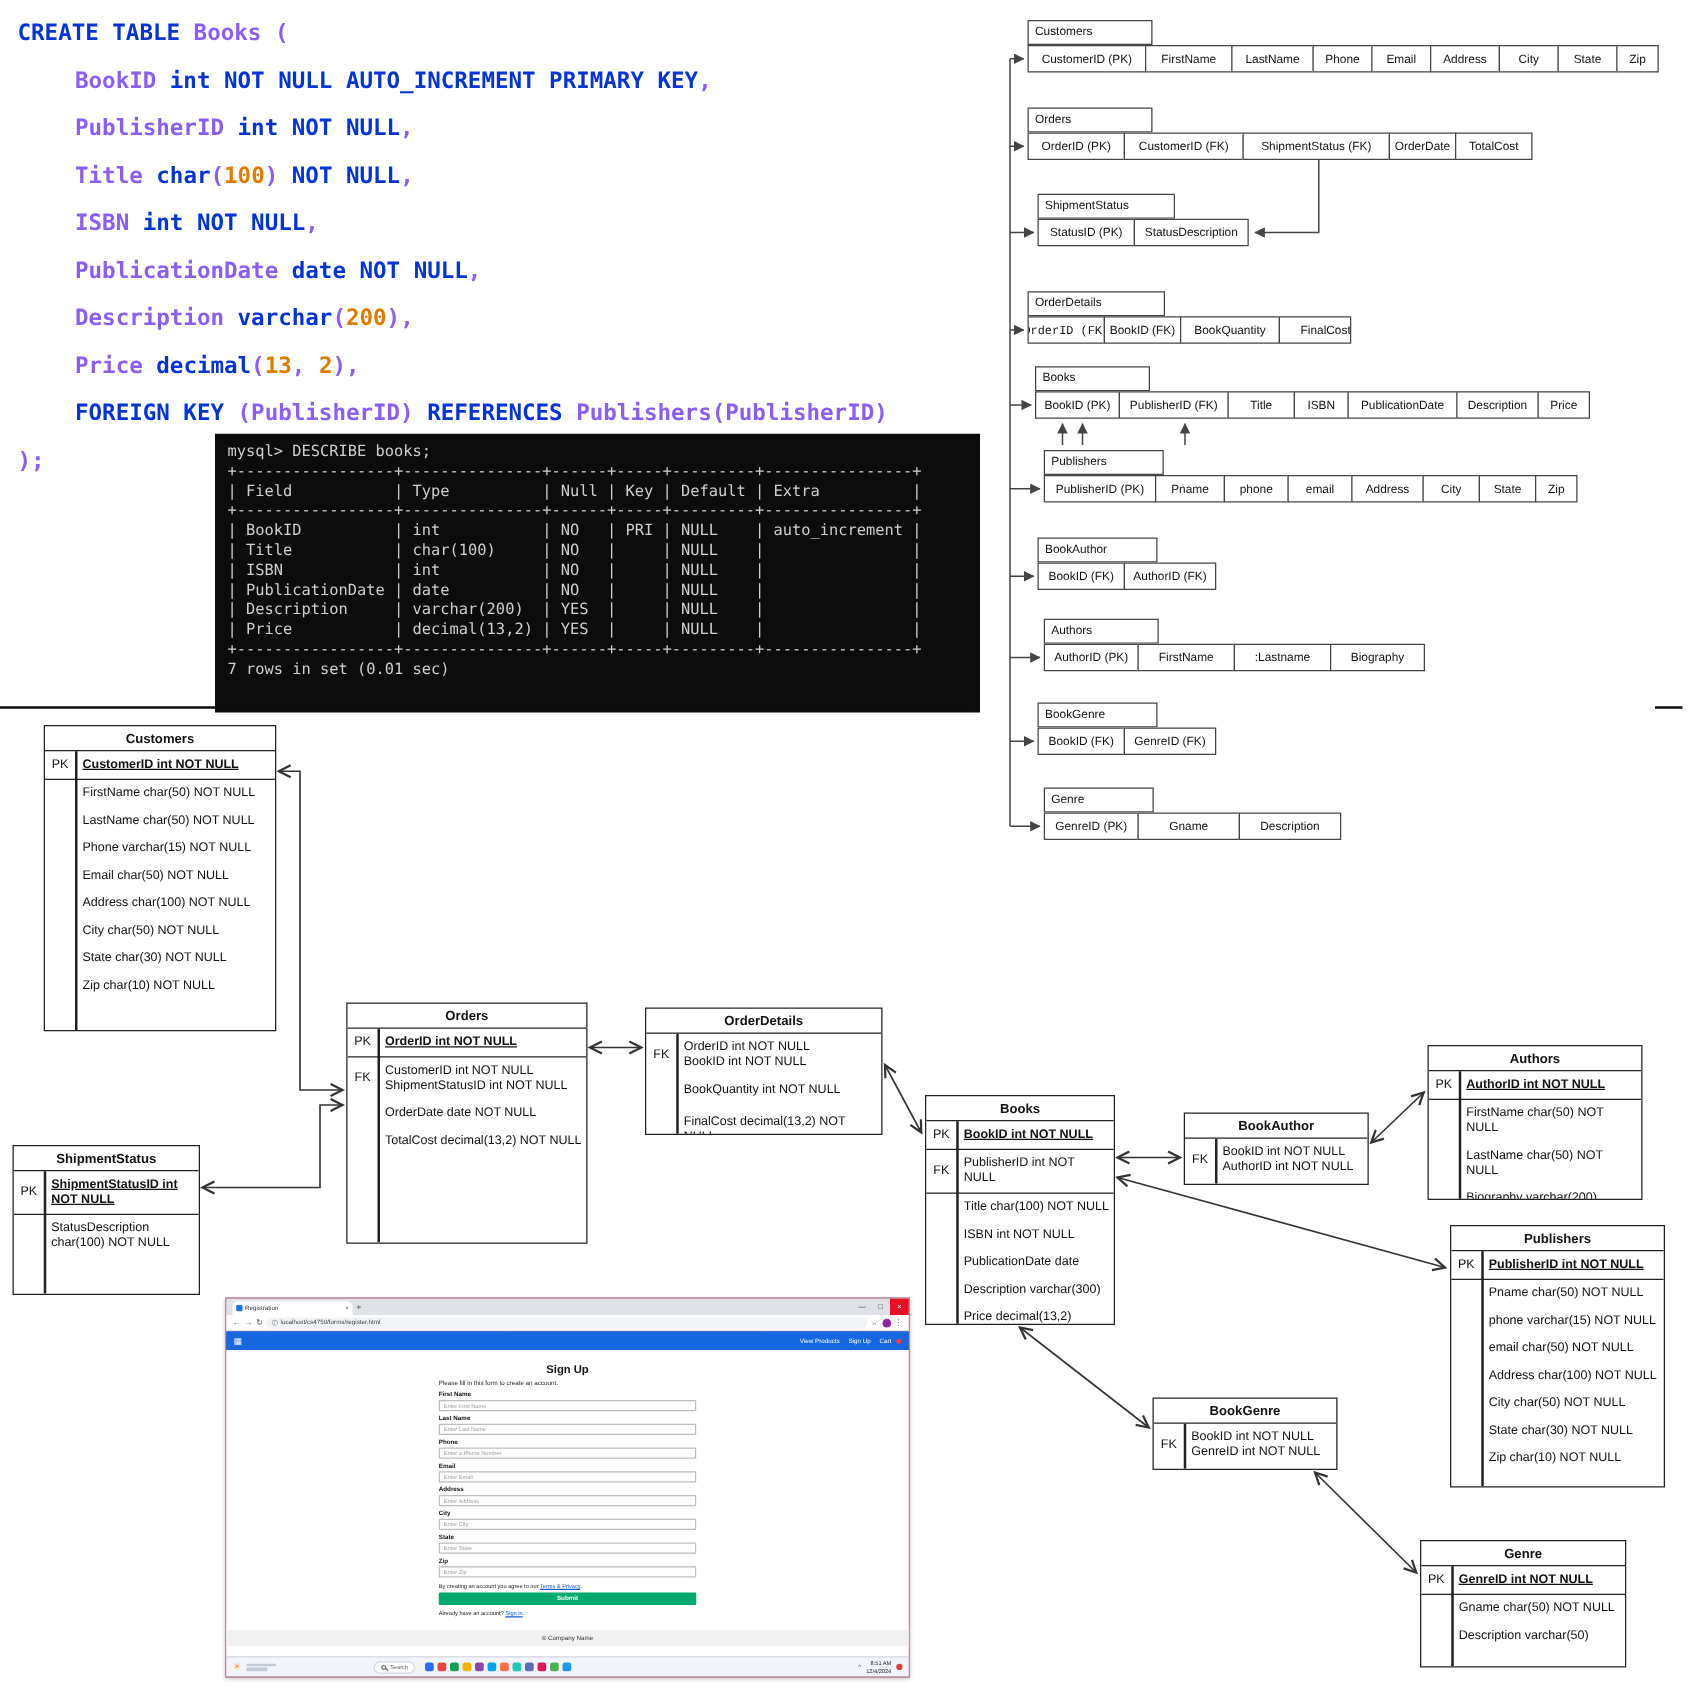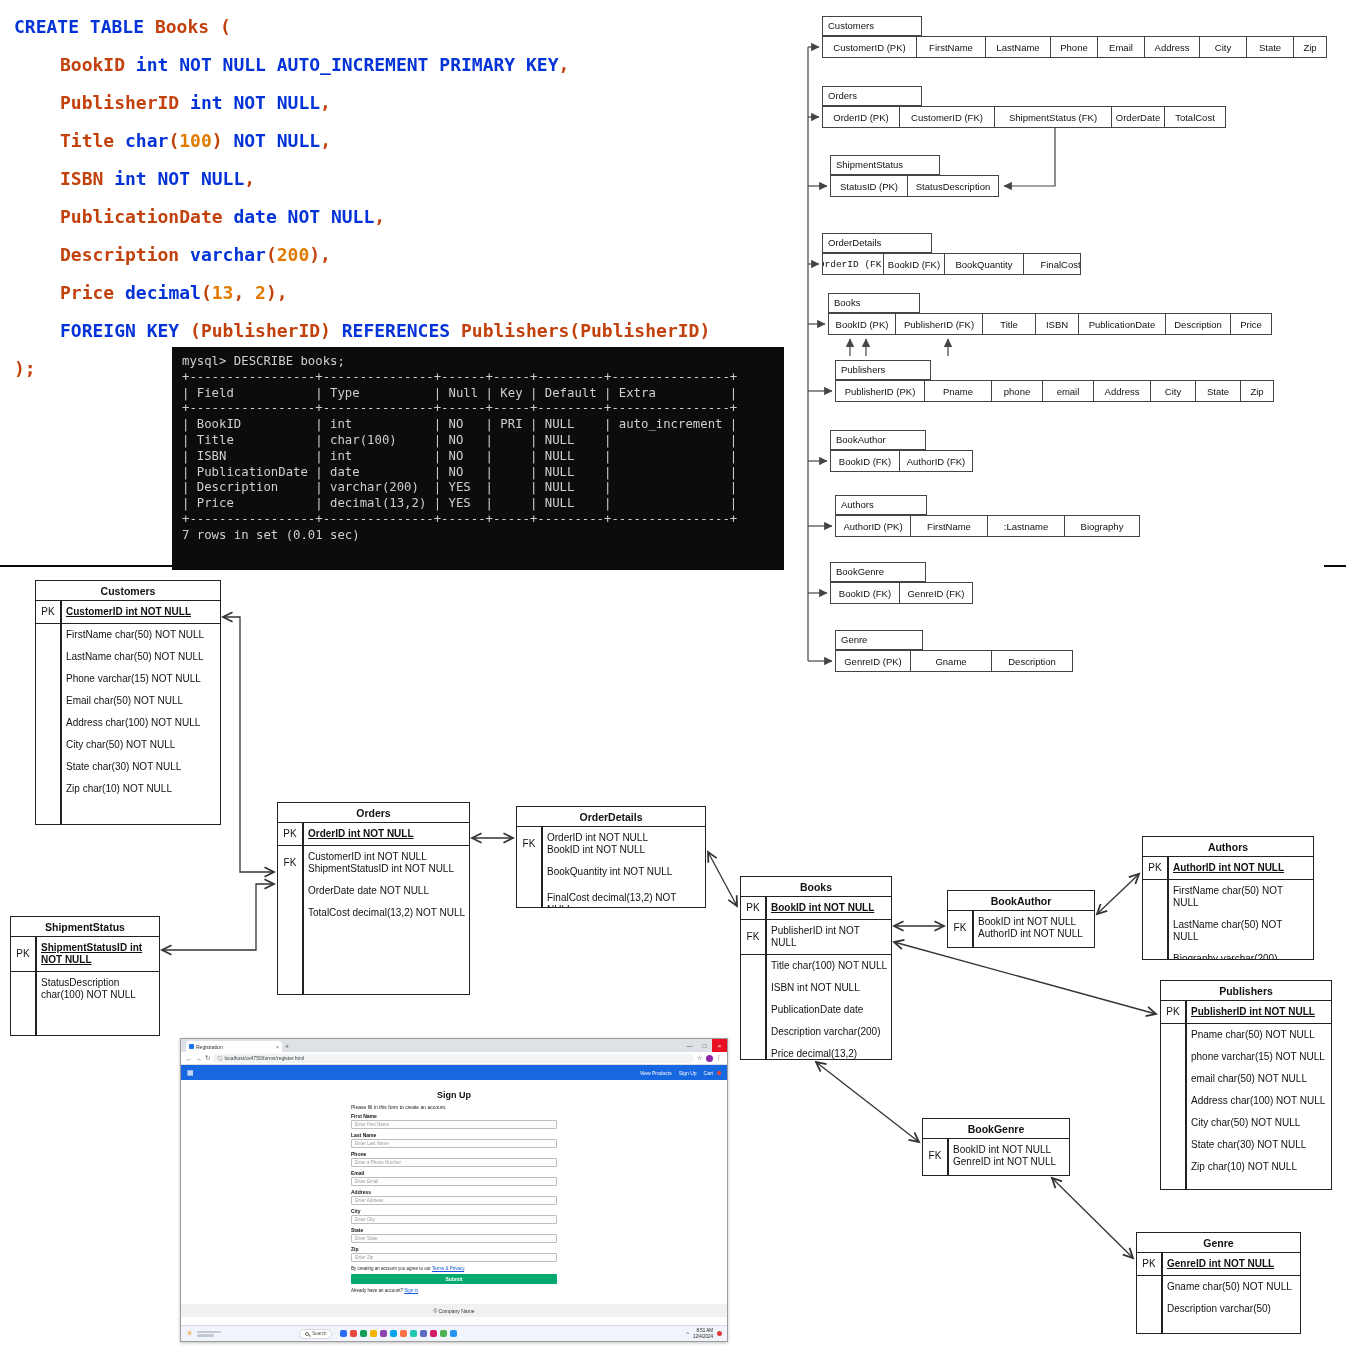--- a/index.html
+++ b/index.html
@@ -4,21 +4,21 @@
 <style>
   *{margin:0;padding:0;box-sizing:border-box}
   html,body{background:#fff}
   body{width:1350px;height:1350px;position:relative;overflow:hidden;font-family:"Liberation Sans",sans-serif;color:#111}
 
   
   #sql{position:absolute;left:14px;top:8px;font-family:"DejaVu Sans Mono",monospace;font-weight:bold;font-size:18px;line-height:38px}
   .sql-line{white-space:pre}
   .sql-line.ind{padding-left:46px}
   .c-k{color:#0433d8}
-  .c-p{color:#c2410c}
+  .c-p{color:#8b5cf6}
   .c-n{color:#e07b00}
 
   
   #terminal{position:absolute;left:172px;top:347px;width:612px;height:223px;background:#0c0c0c;color:#cfcfcf;
     font-family:"DejaVu Sans Mono",monospace;font-size:12.3px;line-height:15.8px;padding:7px 10px;overflow:hidden}
   .t-line{white-space:pre}
 
   
   #divider{position:absolute;left:0;top:565px;width:772px;height:2px;background:#0a0a0a}
   #divider-dash{position:absolute;left:1324px;top:565px;width:22px;height:2px;background:#0a0a0a}
@@ -191,21 +191,21 @@
       <div class="stc" style="width: 88px;">PublisherID (FK)</div>
       <div class="stc" style="width: 54px;">Title</div>
       <div class="stc" style="width: 44px;">ISBN</div>
       <div class="stc" style="width: 88px;">PublicationDate</div>
       <div class="stc" style="width: 66px;">Description</div>
       <div class="stc" style="width: 42px;">Price</div>
     </div>
     <div class="stn" style="left: 835px; top: 360px; width: 96px;">Publishers</div>
     <div class="str" style="left: 835px; top: 380px;">
       <div class="stc" style="width: 90px;">PublisherID (PK)</div>
-      <div class="stc" style="width: 68px;">Pname</div>
+      <div class="stc" style="width: 56px;">Pname</div>
       <div class="stc" style="width: 52px;">phone</div>
       <div class="stc" style="width: 52px;">email</div>
       <div class="stc" style="width: 58px;">Address</div>
       <div class="stc" style="width: 46px;">City</div>
       <div class="stc" style="width: 46px;">State</div>
       <div class="stc" style="width: 34px;">Zip</div>
     </div>
     <div class="stn" style="left: 830px; top: 430px; width: 96px;">BookAuthor</div>
     <div class="str" style="left: 830px; top: 450px;">
       <div class="stc" style="width: 70px;">BookID (FK)</div>
@@ -294,21 +294,21 @@
     </div>
     <div class="ent" style="left: 740px; top: 876px; width: 152px; height: 184px;">
       <div class="ent-title">Books</div>
       <div class="ent-body">
         <div class="ent-vline"></div>
         <div class="ent-row pk"><span class="g">PK</span><span class="rt">BookID int NOT NULL</span></div>
         <div class="ent-row sep"><span class="g">FK</span><span class="rt">PublisherID int NOT NULL</span></div>
         <div class="ent-row"><span class="rt">Title char(100) NOT NULL</span></div>
         <div class="ent-row"><span class="rt">ISBN int NOT NULL</span></div>
         <div class="ent-row"><span class="rt">PublicationDate date</span></div>
-        <div class="ent-row"><span class="rt">Description varchar(200)</span></div>
+        <div class="ent-row"><span class="rt">Description varchar(300)</span></div>
         <div class="ent-row"><span class="rt">Price decimal(13,2)</span></div>
       </div>
     </div>
     <div class="ent" style="left: 947px; top: 890px; width: 148px; height: 58px;">
       <div class="ent-title">BookAuthor</div>
       <div class="ent-body">
         <div class="ent-vline"></div>
         <div class="ent-row"><span class="g">FK</span><span class="rt">BookID int NOT NULL
 AuthorID int NOT NULL</span></div>
       </div>

